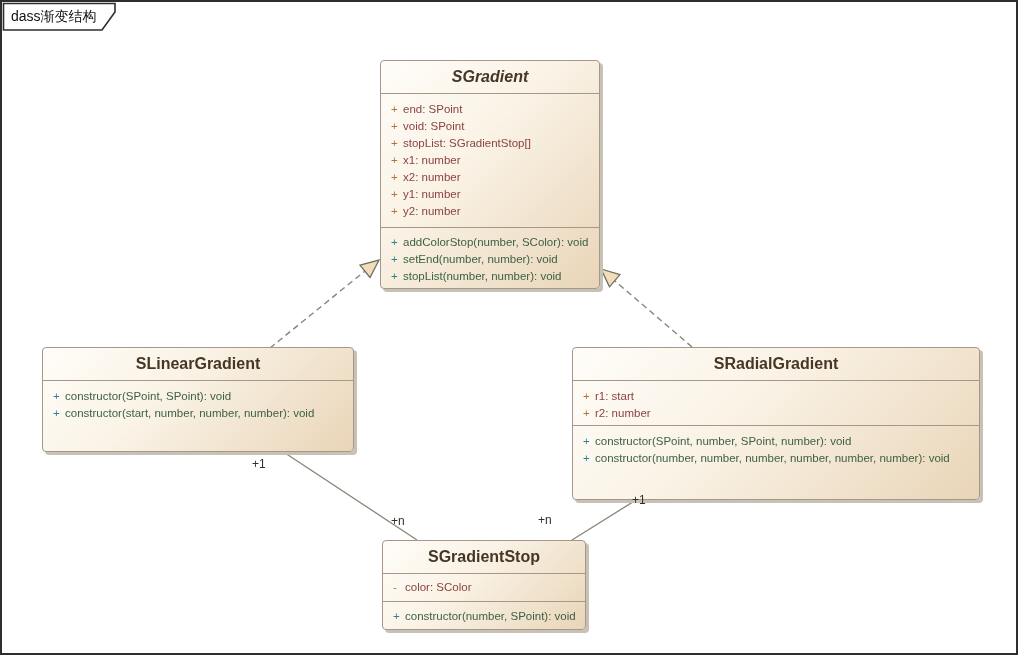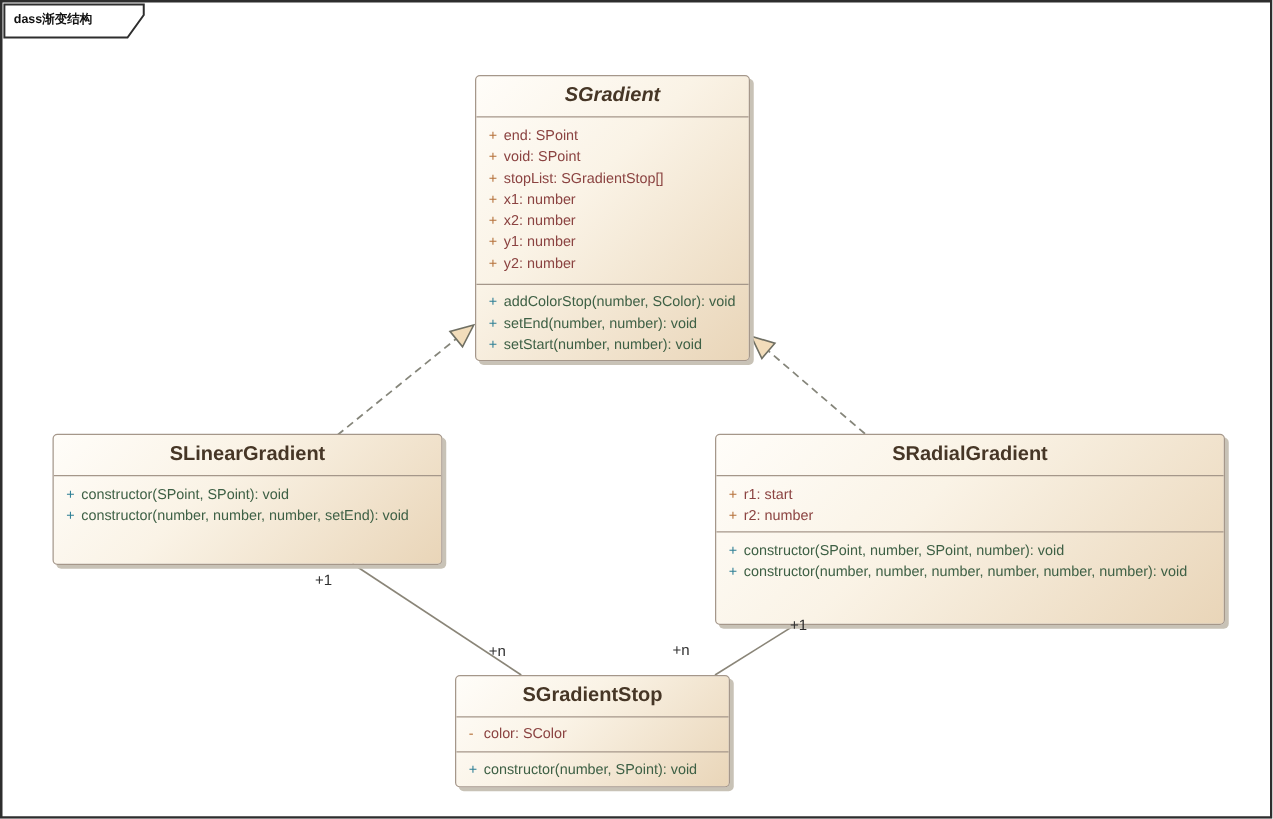--- a/index.html
+++ b/index.html
@@ -20,22 +20,22 @@
     left: 0; top: 0;
     width: 1018px; height: 655px;
     z-index: 1;
     pointer-events: none;
   }
 
   .frame-tab-label {
     position: absolute;
     left: 9px; top: 6px;
     z-index: 3;
-    font-size: 10px;
-    font-weight: bold;
+    font-size: 14px;
+    font-weight: normal;
     color: #111111;
     white-space: nowrap;
   }
 
   .uml-class {
     position: absolute;
     z-index: 2;
     box-sizing: border-box;
     border: 1px solid #a5978a;
     border-radius: 4px;
@@ -154,35 +154,35 @@
       <div class="row meth">
         <span class="vis">+</span>
         <span class="txt">addColorStop(number, SColor): void</span>
       </div>
       <div class="row meth">
         <span class="vis">+</span>
         <span class="txt">setEnd(number, number): void</span>
       </div>
       <div class="row meth">
         <span class="vis">+</span>
-        <span class="txt">setStart(number, number): void</span>
+        <span class="txt">stopList(number, number): void</span>
       </div>
     </div>
   </div>
 
   <div class="uml-class" style="left:40px; top:345px; width:312px; height:105px;">
     <div class="uml-title">SLinearGradient</div>
     <div class="uml-comp" style="flex:1 1 auto; padding-top:7px;">
       <div class="row meth">
         <span class="vis">+</span>
         <span class="txt">constructor(SPoint, SPoint): void</span>
       </div>
       <div class="row meth">
         <span class="vis">+</span>
-        <span class="txt">constructor(number, number, number, setEnd): void</span>
+        <span class="txt">constructor(start, number, number, number): void</span>
       </div>
     </div>
   </div>
 
   <div class="uml-class" style="left:570px; top:345px; width:408px; height:153px;">
     <div class="uml-title">SRadialGradient</div>
     <div class="uml-comp with-sep" style="flex:0 0 45px; padding-top:7px;">
       <div class="row attr">
         <span class="vis">+</span>
         <span class="txt">r1: start</span>
@@ -197,21 +197,21 @@
         <span class="vis">+</span>
         <span class="txt">constructor(SPoint, number, SPoint, number): void</span>
       </div>
       <div class="row meth">
         <span class="vis">+</span>
         <span class="txt">constructor(number, number, number, number, number, number): void</span>
       </div>
     </div>
   </div>
 
-  <div class="uml-class" style="left:362px; top:538px; width:220px; height:90px;">
+  <div class="uml-class" style="left:380px; top:538px; width:204px; height:90px;">
     <div class="uml-title">SGradientStop</div>
     <div class="uml-comp with-sep" style="flex:0 0 28px; padding-top:5px;">
       <div class="row attr">
         <span class="vis">-</span>
         <span class="txt">color: SColor</span>
       </div>
     </div>
     <div class="uml-comp" style="flex:1 1 auto; padding-top:6px;">
       <div class="row meth">
         <span class="vis">+</span>

